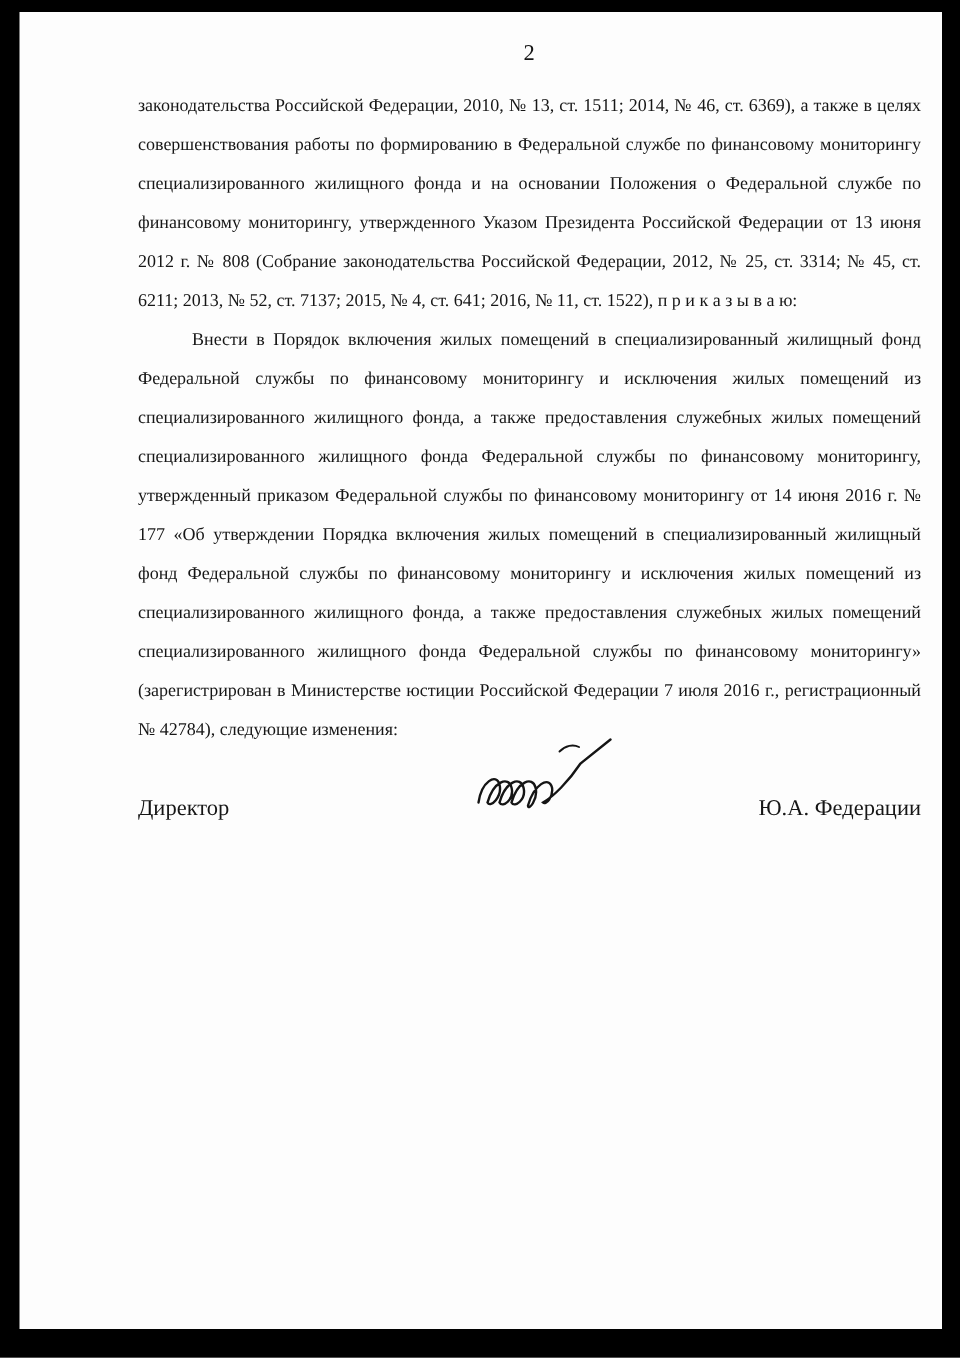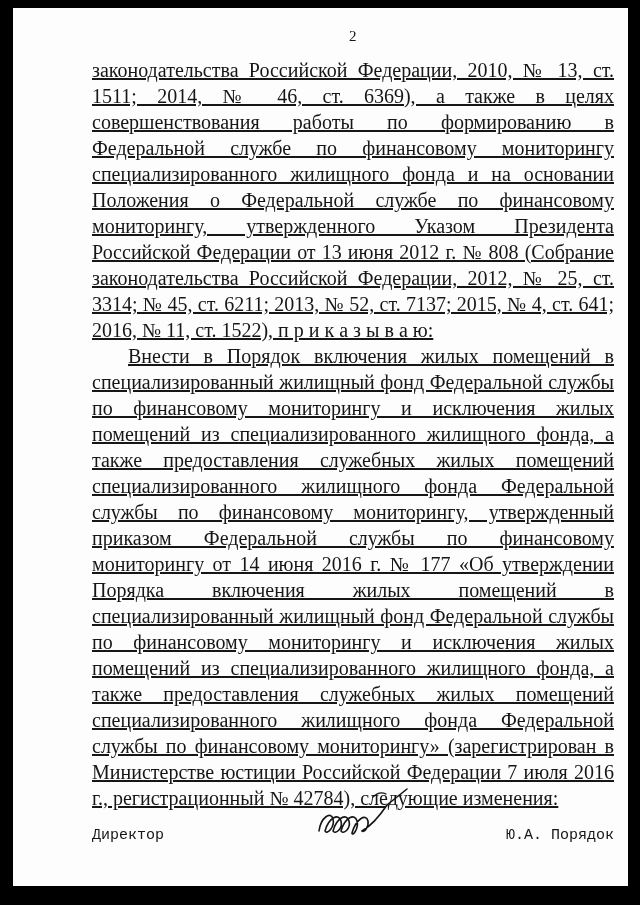--- a/index.html
+++ b/index.html
@@ -39,36 +39,34 @@
   }
 
   .page-number {
     text-align: center;
     font-size: 15px;
     margin-bottom: 12px;
     letter-spacing: 0.5px;
   }
 
   .doc-body {
-    font-size: 20px;
+    font-size: 12px;
     line-height: 26px;
-    text-decoration: underline;
   }
 
   .para { text-align: justify; }
   .para.indent { text-indent: 36px; }
 
   .signature-row {
     position: relative;
-    margin-top: 16px;
+    margin-top: 32px;
     display: flex;
     justify-content: space-between;
     align-items: center;
     font-size: 15px;
-    font-family: Liberation Mono, monospace;
   }
 
   .sig-wrap {
     position: absolute;
     left: 42%;
     bottom: -10px;
     pointer-events: none;
   }
 </style>
 </head>
@@ -89,17 +87,17 @@
     <div class="signature-row">
       <span>Директор</span>
 
       <span class="sig-wrap">
         <svg width="112" height="64" viewBox="0 0 112 64">
           <path d="M8 46 C10 32 20 26 22 34 C24 42 16 50 14 46 C18 32 28 28 30 36 C32 44 24 50 22 46 C26 32 36 28 38 36 C40 44 32 50 30 46 C34 32 44 28 46 36 C48 44 41 52 41 48 C45 34 55 28 57 36 C58 42 53 48 51 46 C58 42 68 32 76 20 L96 4" fill="none" stroke="#151515" stroke-width="1.6" stroke-linecap="round"></path>
           <path d="M62 12 C66 8 71 7 75 9" fill="none" stroke="#151515" stroke-width="1.3" stroke-linecap="round"></path>
         </svg>
       </span>
 
-      <span>Ю.А. Порядок</span>
+      <span>Ю.А. Федерации</span>
     </div>
 
   </div>
 </div>
 
 </body></html>

